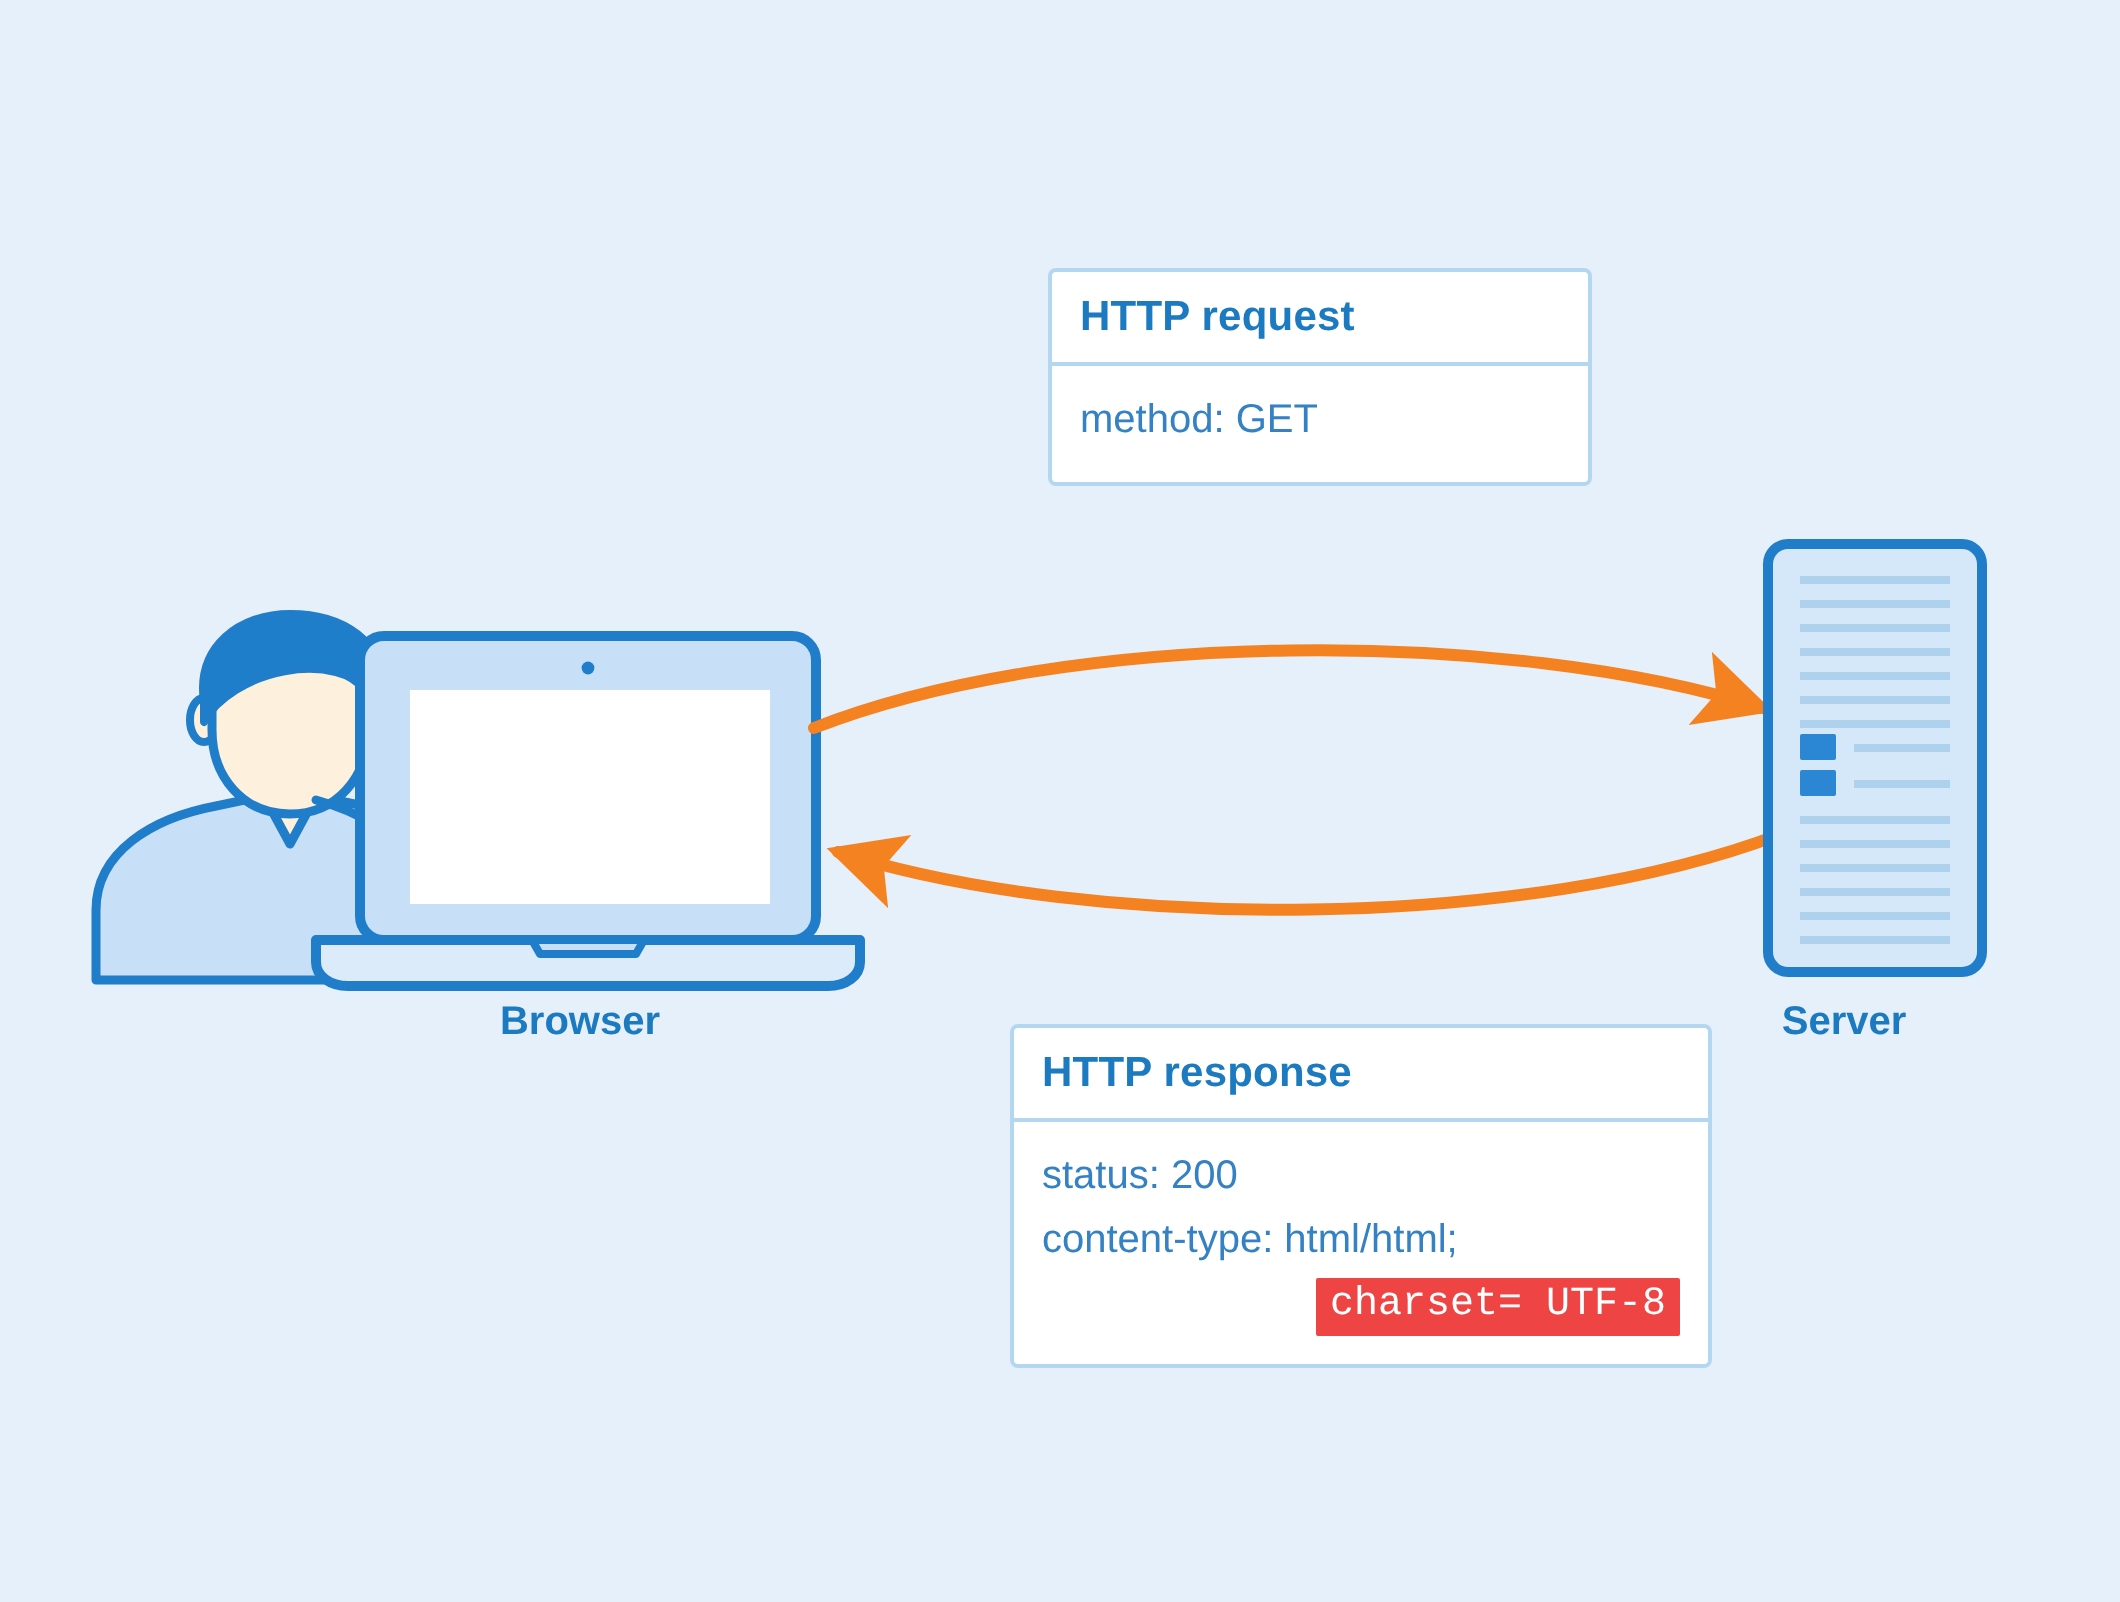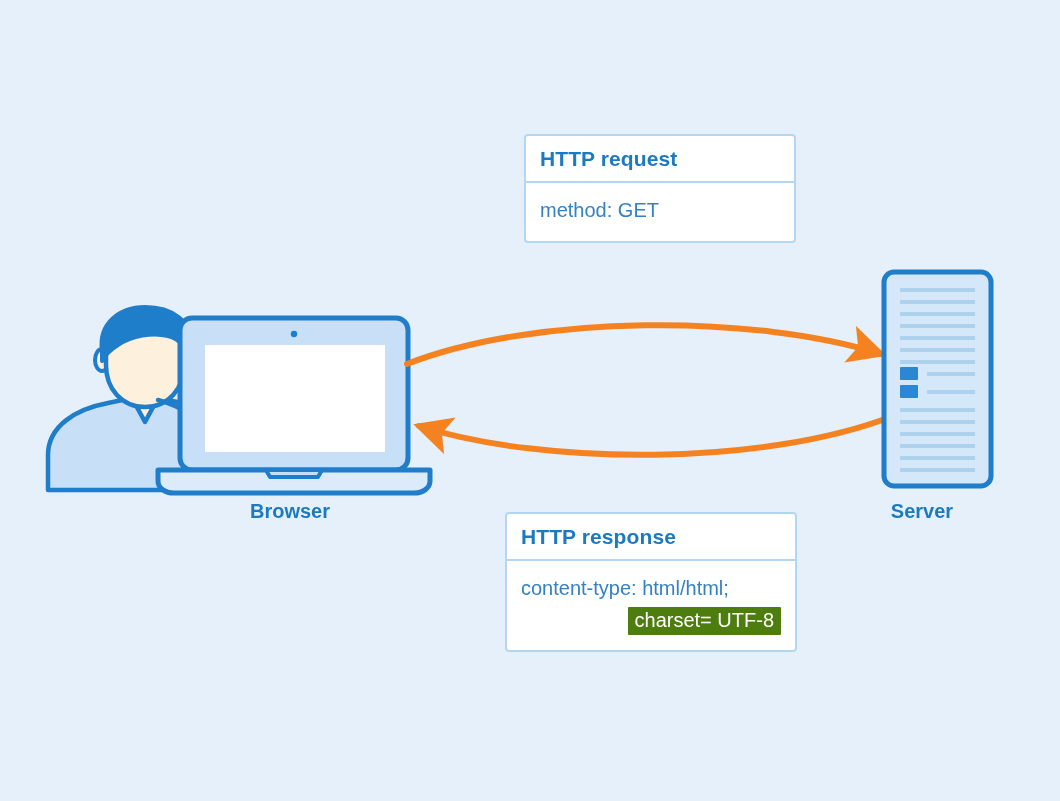--- a/index.html
+++ b/index.html
@@ -45,37 +45,38 @@
   .info-box .box-line {
     font-size: 20px;
     color: #3481c4;
     line-height: 1.58;
     white-space: nowrap;
   }
   .box-line.indent {
     text-align: right;
   }
   .hl {
-    background: #4d7c0f;
+    background: #ef4444;
     color: #ffffff;
     padding: 2px 7px 3px 7px;
     border-radius: 1px;
     display: inline-block;
     line-height: 1.18;
+    font-family: Liberation Mono, monospace;
   }
 
   #request-box {
     left: 524px;
     top: 134px;
     width: 272px;
   }
   #response-box {
     left: 505px;
     top: 512px;
-    width: 292px;
+    width: 351px;
   }
 
   
   .caption {
     position: absolute;
     font-size: 20px;
     font-weight: bold;
     color: #1c7ac0;
     text-align: center;
     white-space: nowrap;
@@ -186,20 +187,21 @@
   <div class="info-box" id="request-box">
     <div class="box-header">HTTP request</div>
     <div class="box-body">
       <div class="box-line">method: GET</div>
     </div>
   </div>
 
   <div class="info-box" id="response-box">
     <div class="box-header">HTTP response</div>
     <div class="box-body">
+      <div class="box-line">status: 200</div>
       <div class="box-line">content-type: html/html;</div>
       <div class="box-line indent">
         <span class="hl">charset= UTF-8</span>
       </div>
     </div>
   </div>
 
   <div class="caption" id="browser-caption">Browser</div>
   <div class="caption" id="server-caption">Server</div>
 

